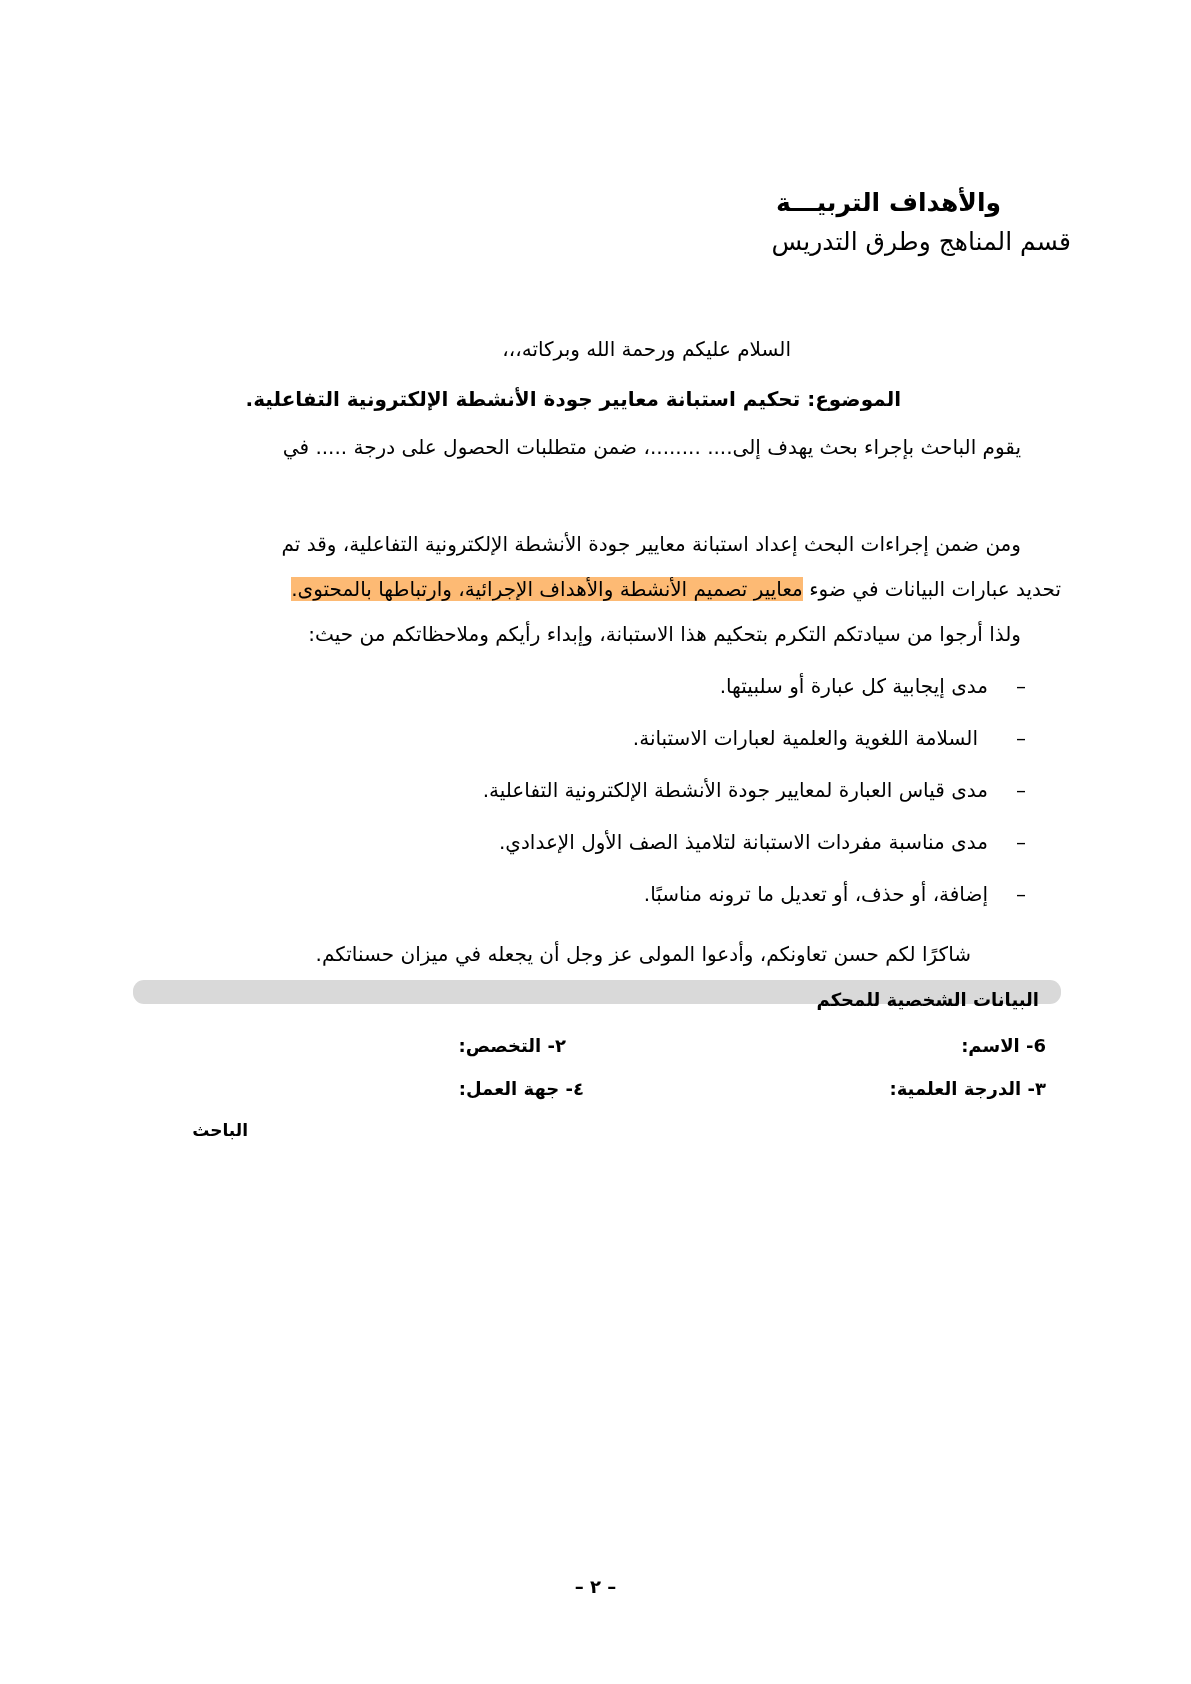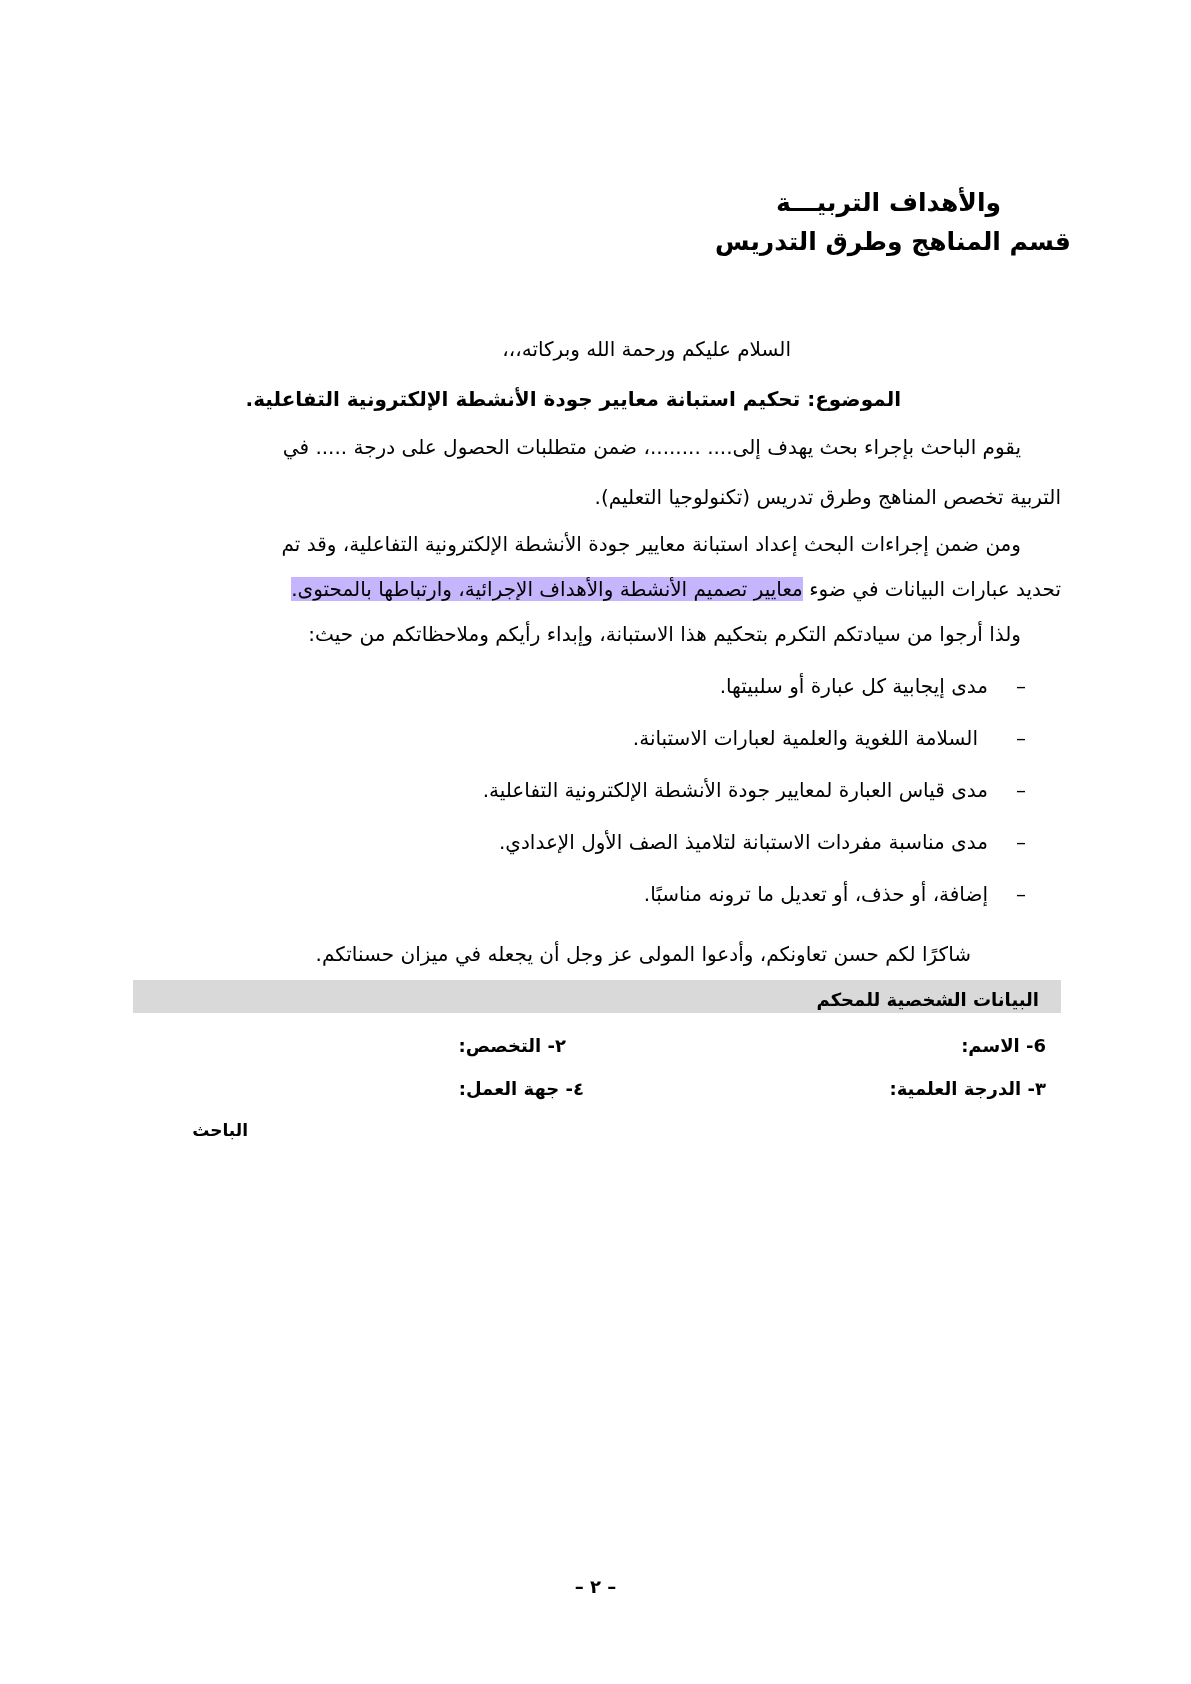--- a/index.html
+++ b/index.html
@@ -23,21 +23,21 @@
     }
     .abs { position: absolute; white-space: nowrap; }
 
     .header-faculty {
       right: 190px; top: 188px;
       font-size: 25px; font-weight: bold;
       line-height: 30px;
     }
     .header-dept {
       right: 120px; top: 226px;
-      font-size: 25px; font-weight: bold;
+      font-size: 25px; font-weight: normal;
       line-height: 32px;
     }
     .body-text {
       font-size: 20px;
       line-height: 28px;
     }
     .salutation-line { right: 130px; top: 282px; }
     .greeting { right: 400px; top: 335px; }
     .subject {
       right: 290px; top: 385px;
@@ -46,21 +46,21 @@
     .para {
       right: 130px;
       width: 930px;
       text-align: justify;
       text-align-last: right;
     }
     .para1-l1 { top: 433px; text-indent: 40px; white-space: normal; }
     .para1-l2 { top: 483px; }
     .para2-l1 { top: 530px; text-indent: 40px; white-space: normal; }
     .para2-l2 { top: 575px; }
-    .hl { background: #c4b5fd; }
+    .hl { background: #fdba74; }
     .para3 { right: 170px; top: 620px; }
 
     .bullet-list { right: 165px; }
     .bullet {
       position: absolute;
       right: 0;
       white-space: nowrap;
       display: flex;
       flex-direction: row;
       align-items: center;
@@ -76,22 +76,23 @@
     .b3 { top: 776px; }
     .b4 { top: 828px; }
     .b5 { top: 880px; }
 
     .thanks { right: 220px; top: 940px; }
 
     .info-band {
       right: 130px;
       top: 980px;
       width: 928px;
-      height: 33px;
+      height: 24px;
       background: #d9d9d9;
+      border-radius: 11px;
     }
     .info-band-title {
       position: absolute;
       right: 22px; top: 7px;
       font-size: 18px; font-weight: bold; line-height: 26px;
       white-space: nowrap;
     }
     .field {
       font-size: 18px; font-weight: bold; line-height: 26px;
     }
@@ -119,21 +120,20 @@
 
   <div class="abs header-faculty">والأهداف التربيـــة</div>
   <div class="abs header-dept">قسم المناهج وطرق التدريس</div>
 
 
   <div class="abs body-text greeting">السلام عليكم ورحمة الله وبركاته،،،</div>
 
   <div class="abs body-text para para1-l1">يقوم الباحث بإجراء بحث يهدف إلى.... ........، ضمن متطلبات الحصول على درجة ..... في</div>
 
   <div class="abs subject">الموضوع: تحكيم استبانة معايير جودة الأنشطة الإلكترونية التفاعلية.</div>
-  <div class="abs body-text para para1-l2">التربية تخصص المناهج وطرق تدريس (تكنولوجيا التعليم).</div>
 
   <div class="abs body-text para para2-l1">ومن ضمن إجراءات البحث إعداد استبانة معايير جودة الأنشطة الإلكترونية التفاعلية، وقد تم</div>
   <div class="abs body-text para para2-l2">
     <span>تحديد عبارات البيانات في ضوء </span><span class="hl">معايير تصميم الأنشطة والأهداف الإجرائية، وارتباطها بالمحتوى.</span>
   </div>
 
   <div class="abs body-text para3">ولذا أرجوا من سيادتكم التكرم بتحكيم هذا الاستبانة، وإبداء رأيكم وملاحظاتكم من حيث:</div>
 
   <div class="abs bullet-list" style="top:0;">
     <div class="bullet body-text b1">

